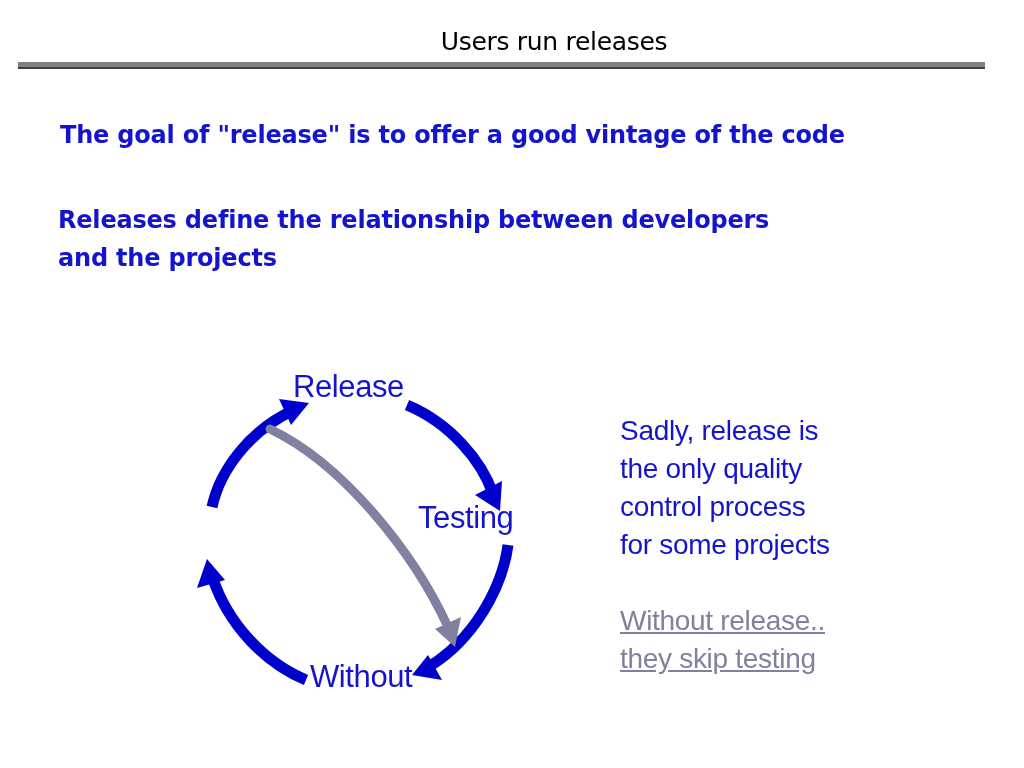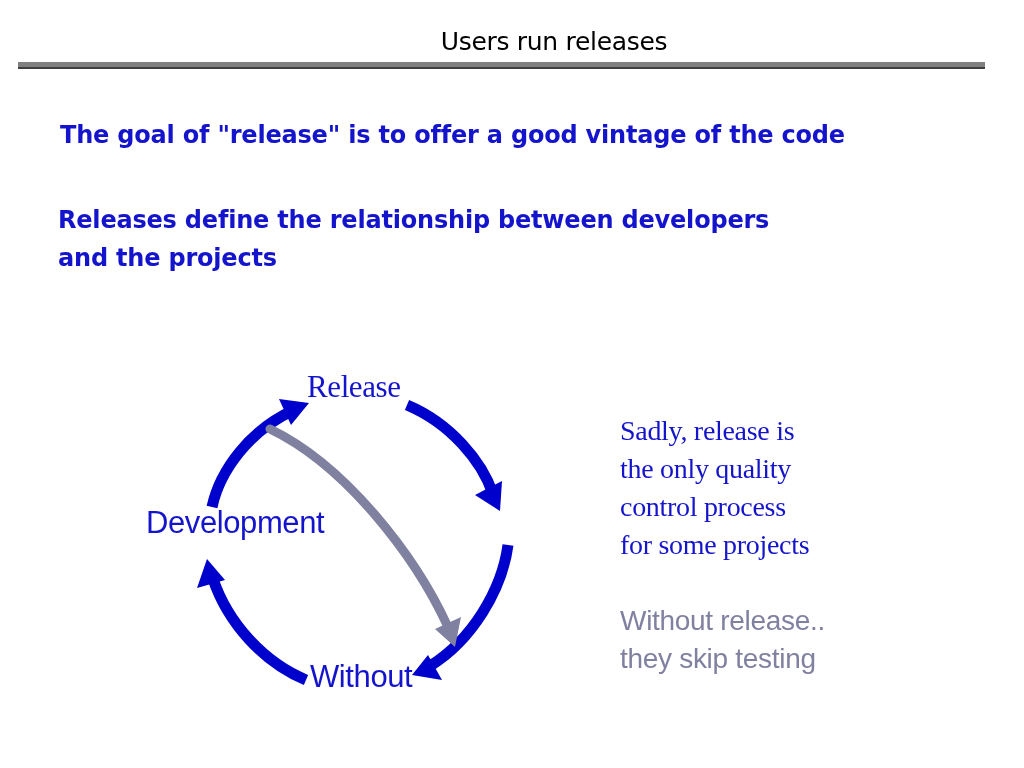--- a/index.html
+++ b/index.html
@@ -88,44 +88,44 @@
   }
   .node-label {
     position: absolute;
     font-family: "Liberation Sans", sans-serif;
     font-size: 31px;
     font-weight: 400;
     color: #1414CC;
     white-space: nowrap;
     letter-spacing: -0.4px;
   }
-  #node-release   { left: 177px; top: 14px; font-family: Liberation Serif, serif; }
+  #node-release   { left: 163px; top: 14px; }
   #node-testing   { left: 288px; top: 145px; }
   #node-development { left: 16px; top: 150px; }
   #node-repair    { left: 180px; top: 304px; }
 
   
   .side-text {
     position: absolute;
     font-family: "Liberation Sans", sans-serif;
     font-size: 28px;
     line-height: 38px;
     white-space: pre-line;
     letter-spacing: -0.3px;
   }
   #note-primary {
     left: 620px;
     top: 412px;
     color: #1414CC;
-    font-family: Liberation Serif, serif;
   }
   #note-secondary {
     left: 620px;
     top: 602px;
     color: #8080A0;
+    text-decoration: underline;
   }
 </style>
 </head>
 <body>
 
 <div id="slide-title">Users run releases</div>
 
 <div id="title-rule">
   <div class="rule-body"></div>
   <div class="rule-shadow"></div>
@@ -161,24 +161,24 @@
     </g>
 
     <g>
       <path d="M 140 74 C 215 110, 285 200, 318 272" stroke="#8080A0" stroke-width="9" fill="none" stroke-linecap="round"></path>
       <polygon points="325 292, 331 262, 305 274" fill="#8080A0"></polygon>
     </g>
   </svg>
 
   <div class="node-label" id="node-release">Release</div>
 
+  <div class="node-label" id="node-testing">Testing</div>
 
   <div class="node-label" id="node-repair">Without</div>
 
-  <div class="node-label" id="node-development">Development</div>
 </div>
 
 <div class="side-text" id="note-primary">Sadly, release is
 the only quality
 control process
 for some projects</div>
 
 <div class="side-text" id="note-secondary">Without release..
 they skip testing</div>
 

